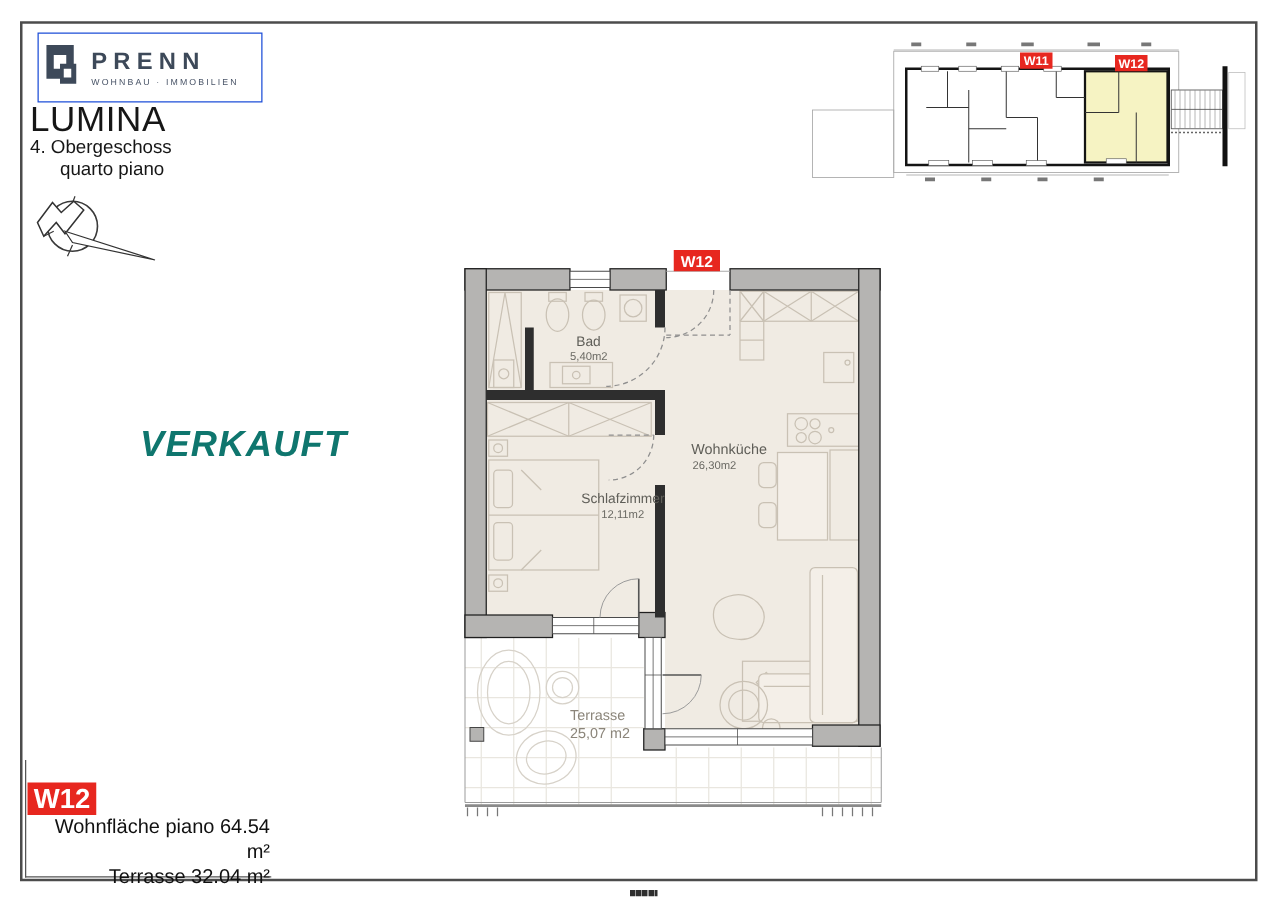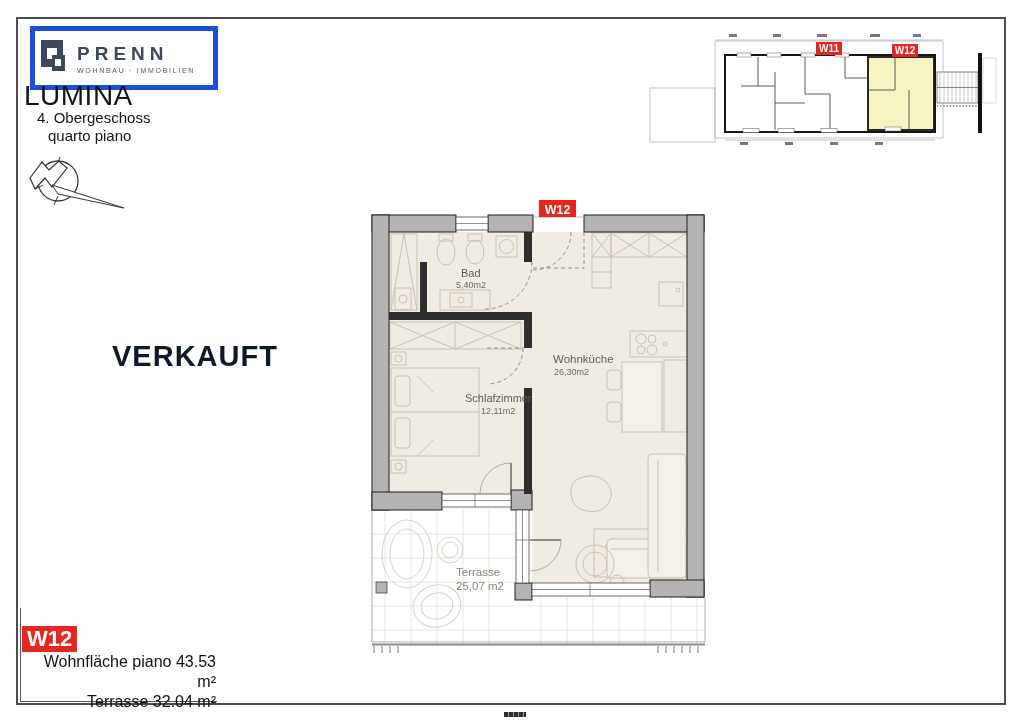--- a/index.html
+++ b/index.html
@@ -2,32 +2,32 @@
 <html><head>
 <meta charset="utf-8">
 <style>
   html,body{margin:0;padding:0;background:#ffffff;}
   .page{position:relative;width:1024px;height:725px;background:#fff;
         font-family:"Liberation Sans",sans-serif;overflow:hidden;}
   .frame{position:absolute;left:16px;top:17px;width:986px;height:684px;
          border:2px solid #4c4c4c;}
   
   .logo-box{position:absolute;left:30px;top:26px;width:166px;height:50px;
-            border:5px solid #1d4ed8;display:flex;align-items:center;
+            border:1px solid #1d4ed8;display:flex;align-items:center;
             padding:2px 6px;gap:9px;background:#fff;}
   .logo-text{display:flex;flex-direction:column;justify-content:center;}
   .brand{color:#3d4959;font-size:19px;font-weight:bold;letter-spacing:5px;line-height:22px;}
   .brand-sub{color:#4a5568;font-size:7px;letter-spacing:1.7px;margin-top:2px;white-space:nowrap;}
   .project-title{position:absolute;left:24px;top:80px;font-size:28px;color:#161616;letter-spacing:0.5px;}
-  .floor-de{position:absolute;left:37px;top:109px;font-size:15px;color:#161616;}
+  .floor-de{position:absolute;left:24px;top:109px;font-size:15px;color:#161616;}
   .floor-it{position:absolute;left:24px;top:127px;font-size:15px;color:#161616;margin-left:24px;}
   .north-arrow{position:absolute;left:22px;top:148px;}
   
   .verkauft{position:absolute;left:112px;top:340px;font-size:29px;font-weight:bold;
-            color:#0f172a;letter-spacing:1px;}
+            color:#0f766e;letter-spacing:1px;font-style:italic;}
   
   .overview-plan{position:absolute;left:645px;top:28px;}
   .main-plan{position:absolute;left:355px;top:192px;}
   
   .tb-lines{position:absolute;left:20px;top:608px;width:196px;height:93px;
             border-left:1px solid #555;border-bottom:1px solid #555;}
   .w12-badge{position:absolute;left:22px;top:626px;background:#E7271F;color:#fff;
              font-weight:bold;font-size:22px;line-height:26px;padding:0 5px;}
   .area-lines{position:absolute;left:24px;top:652px;width:192px;text-align:right;
               font-size:16px;color:#111;line-height:20px;}
@@ -266,18 +266,18 @@
 
     <g>
       <rect x="184" y="8" width="37" height="17" fill="#E7271F"></rect>
       <text x="202.5" y="21.5" text-anchor="middle" font-size="12.5" font-weight="bold" fill="#fff">W12</text>
     </g>
   </svg>
 
   <div class="tb-lines"></div>
   <div class="w12-badge">W12</div>
   <div class="area-lines">
-    <div><span>Wohnfläche piano</span>&nbsp;<span>43.53 m²</span></div>
+    <div><span>Wohnfläche piano</span>&nbsp;<span>64.54 m²</span></div>
     <div><span>Terrasse</span>&nbsp;<span>32.04 m²</span></div>
   </div>
 
   <div class="footer-mark"></div>
 </div>
 
 </body></html>

